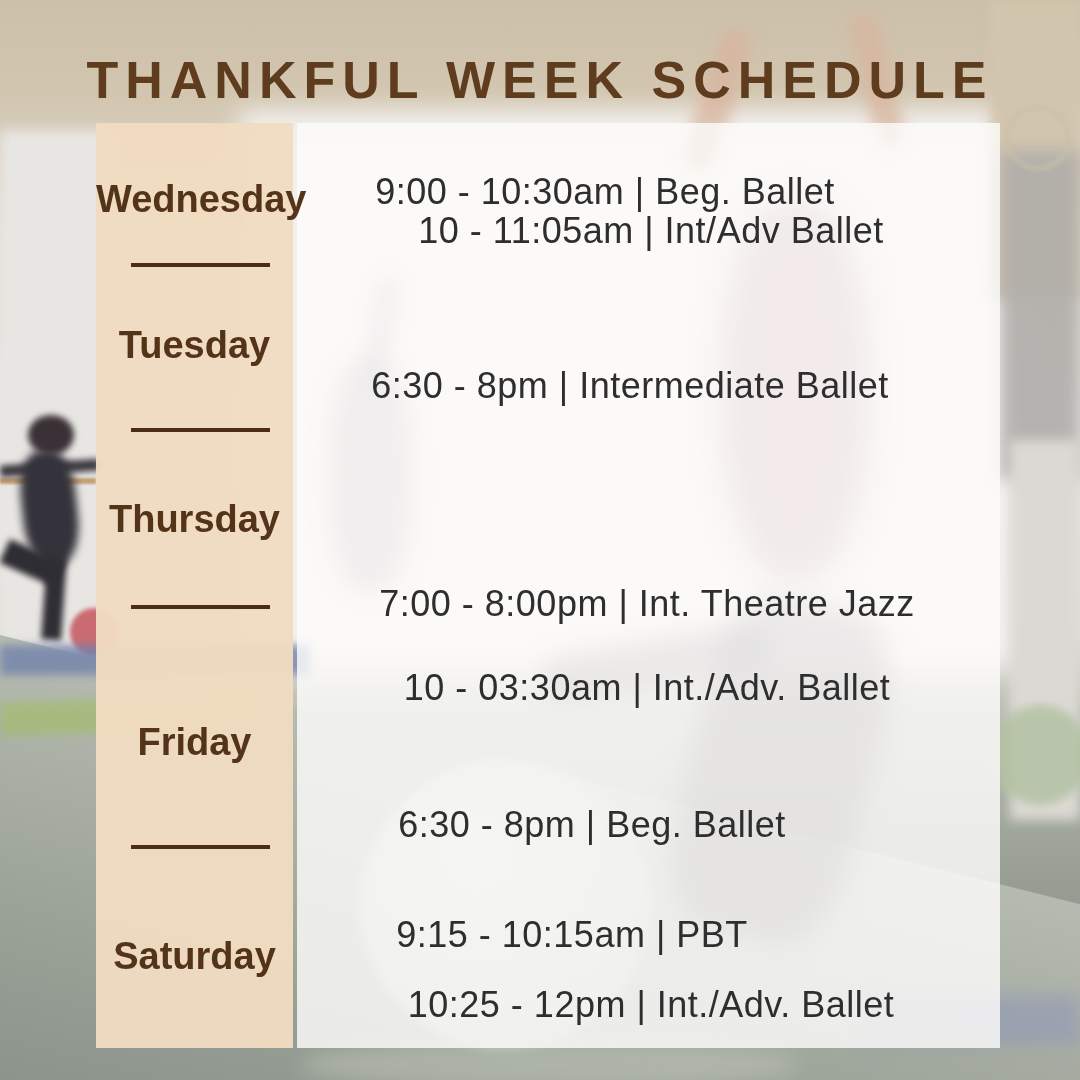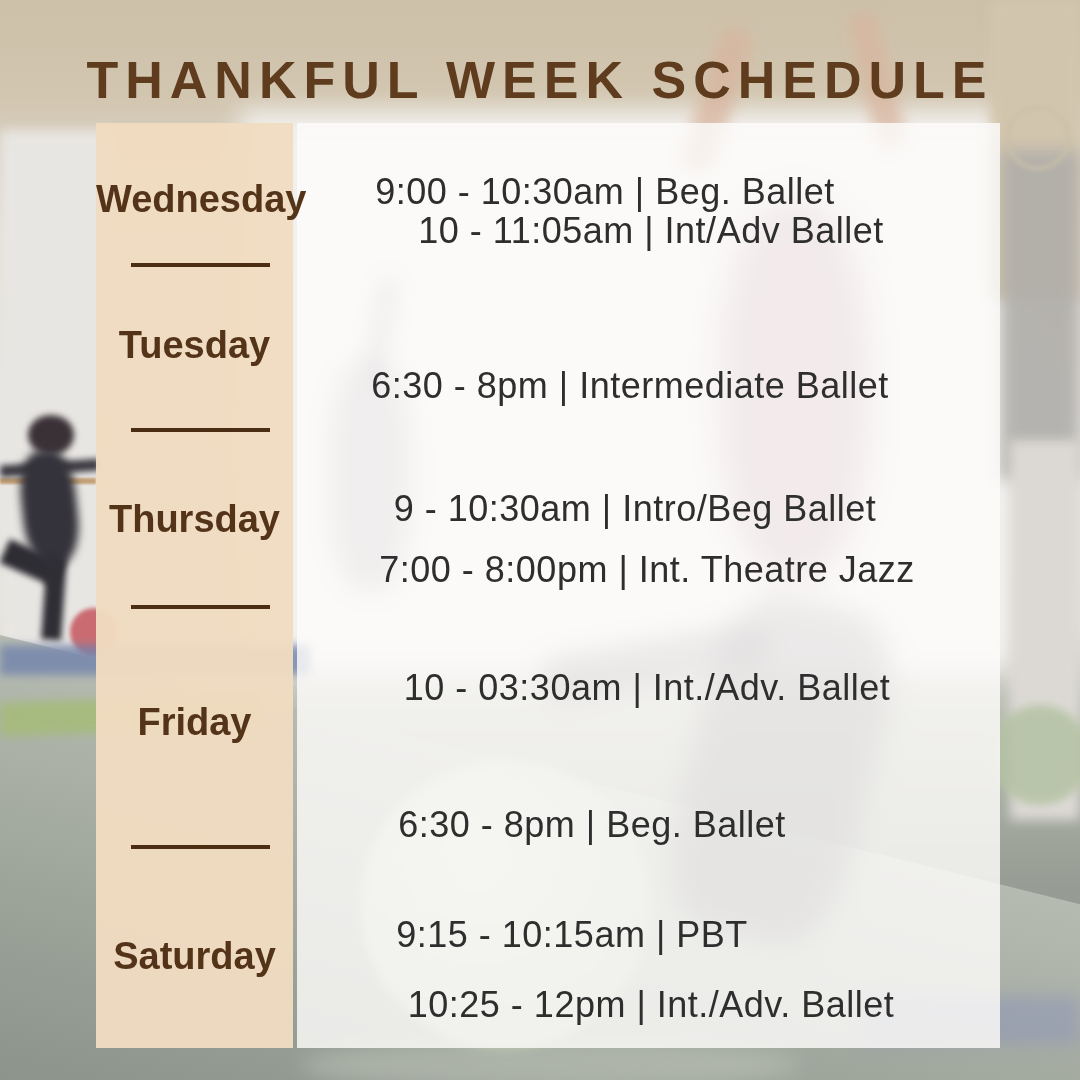--- a/index.html
+++ b/index.html
@@ -98,27 +98,26 @@
 
   <div class="day-col"></div>
   <div class="sched-panel"></div>
 
   <div class="day" style="top:199px">Wednesday</div>
   <div class="divider" style="top:263px"></div>
   <div class="day" style="top:345px">Tuesday</div>
   <div class="divider" style="top:428px"></div>
   <div class="day" style="top:519px">Thursday</div>
   <div class="divider" style="top:605px"></div>
-  <div class="day" style="top:722px">Friday</div>
+  <div class="day" style="top:742px">Friday</div>
   <div class="divider" style="top:845px"></div>
   <div class="day" style="top:956px">Saturday</div>
 
   <div class="row" style="top:192px;--nx:-5px">9:00 - 10:30am | Beg. Ballet</div>
   <div class="row" style="top:231px;--nx:41px">10 - 11:05am | Int/Adv Ballet</div>
   <div class="row" style="top:386px;--nx:20px">6:30 - 8pm | Intermediate Ballet</div>
-  <div class="row" style="top:509px;--nx:25px">9 - 10:30am | Intro/Beg Ballet</div>
-  <div class="row" style="top:570px;--nx:37px">7:00 - 8:00pm | Int. Theatre Jazz</div>
+  <div class="row" style="top:604px;--nx:37px">7:00 - 8:00pm | Int. Theatre Jazz</div>
   <div class="row" style="top:688px;--nx:37px">10 - 03:30am | Int./Adv. Ballet</div>
   <div class="row" style="top:825px;--nx:-18px">6:30 - 8pm | Beg. Ballet</div>
   <div class="row" style="top:935px;--nx:-38px">9:15 - 10:15am | PBT</div>
   <div class="row" style="top:1005px;--nx:41px">10:25 - 12pm | Int./Adv. Ballet</div>
 
 </div>
 
 </body></html>

